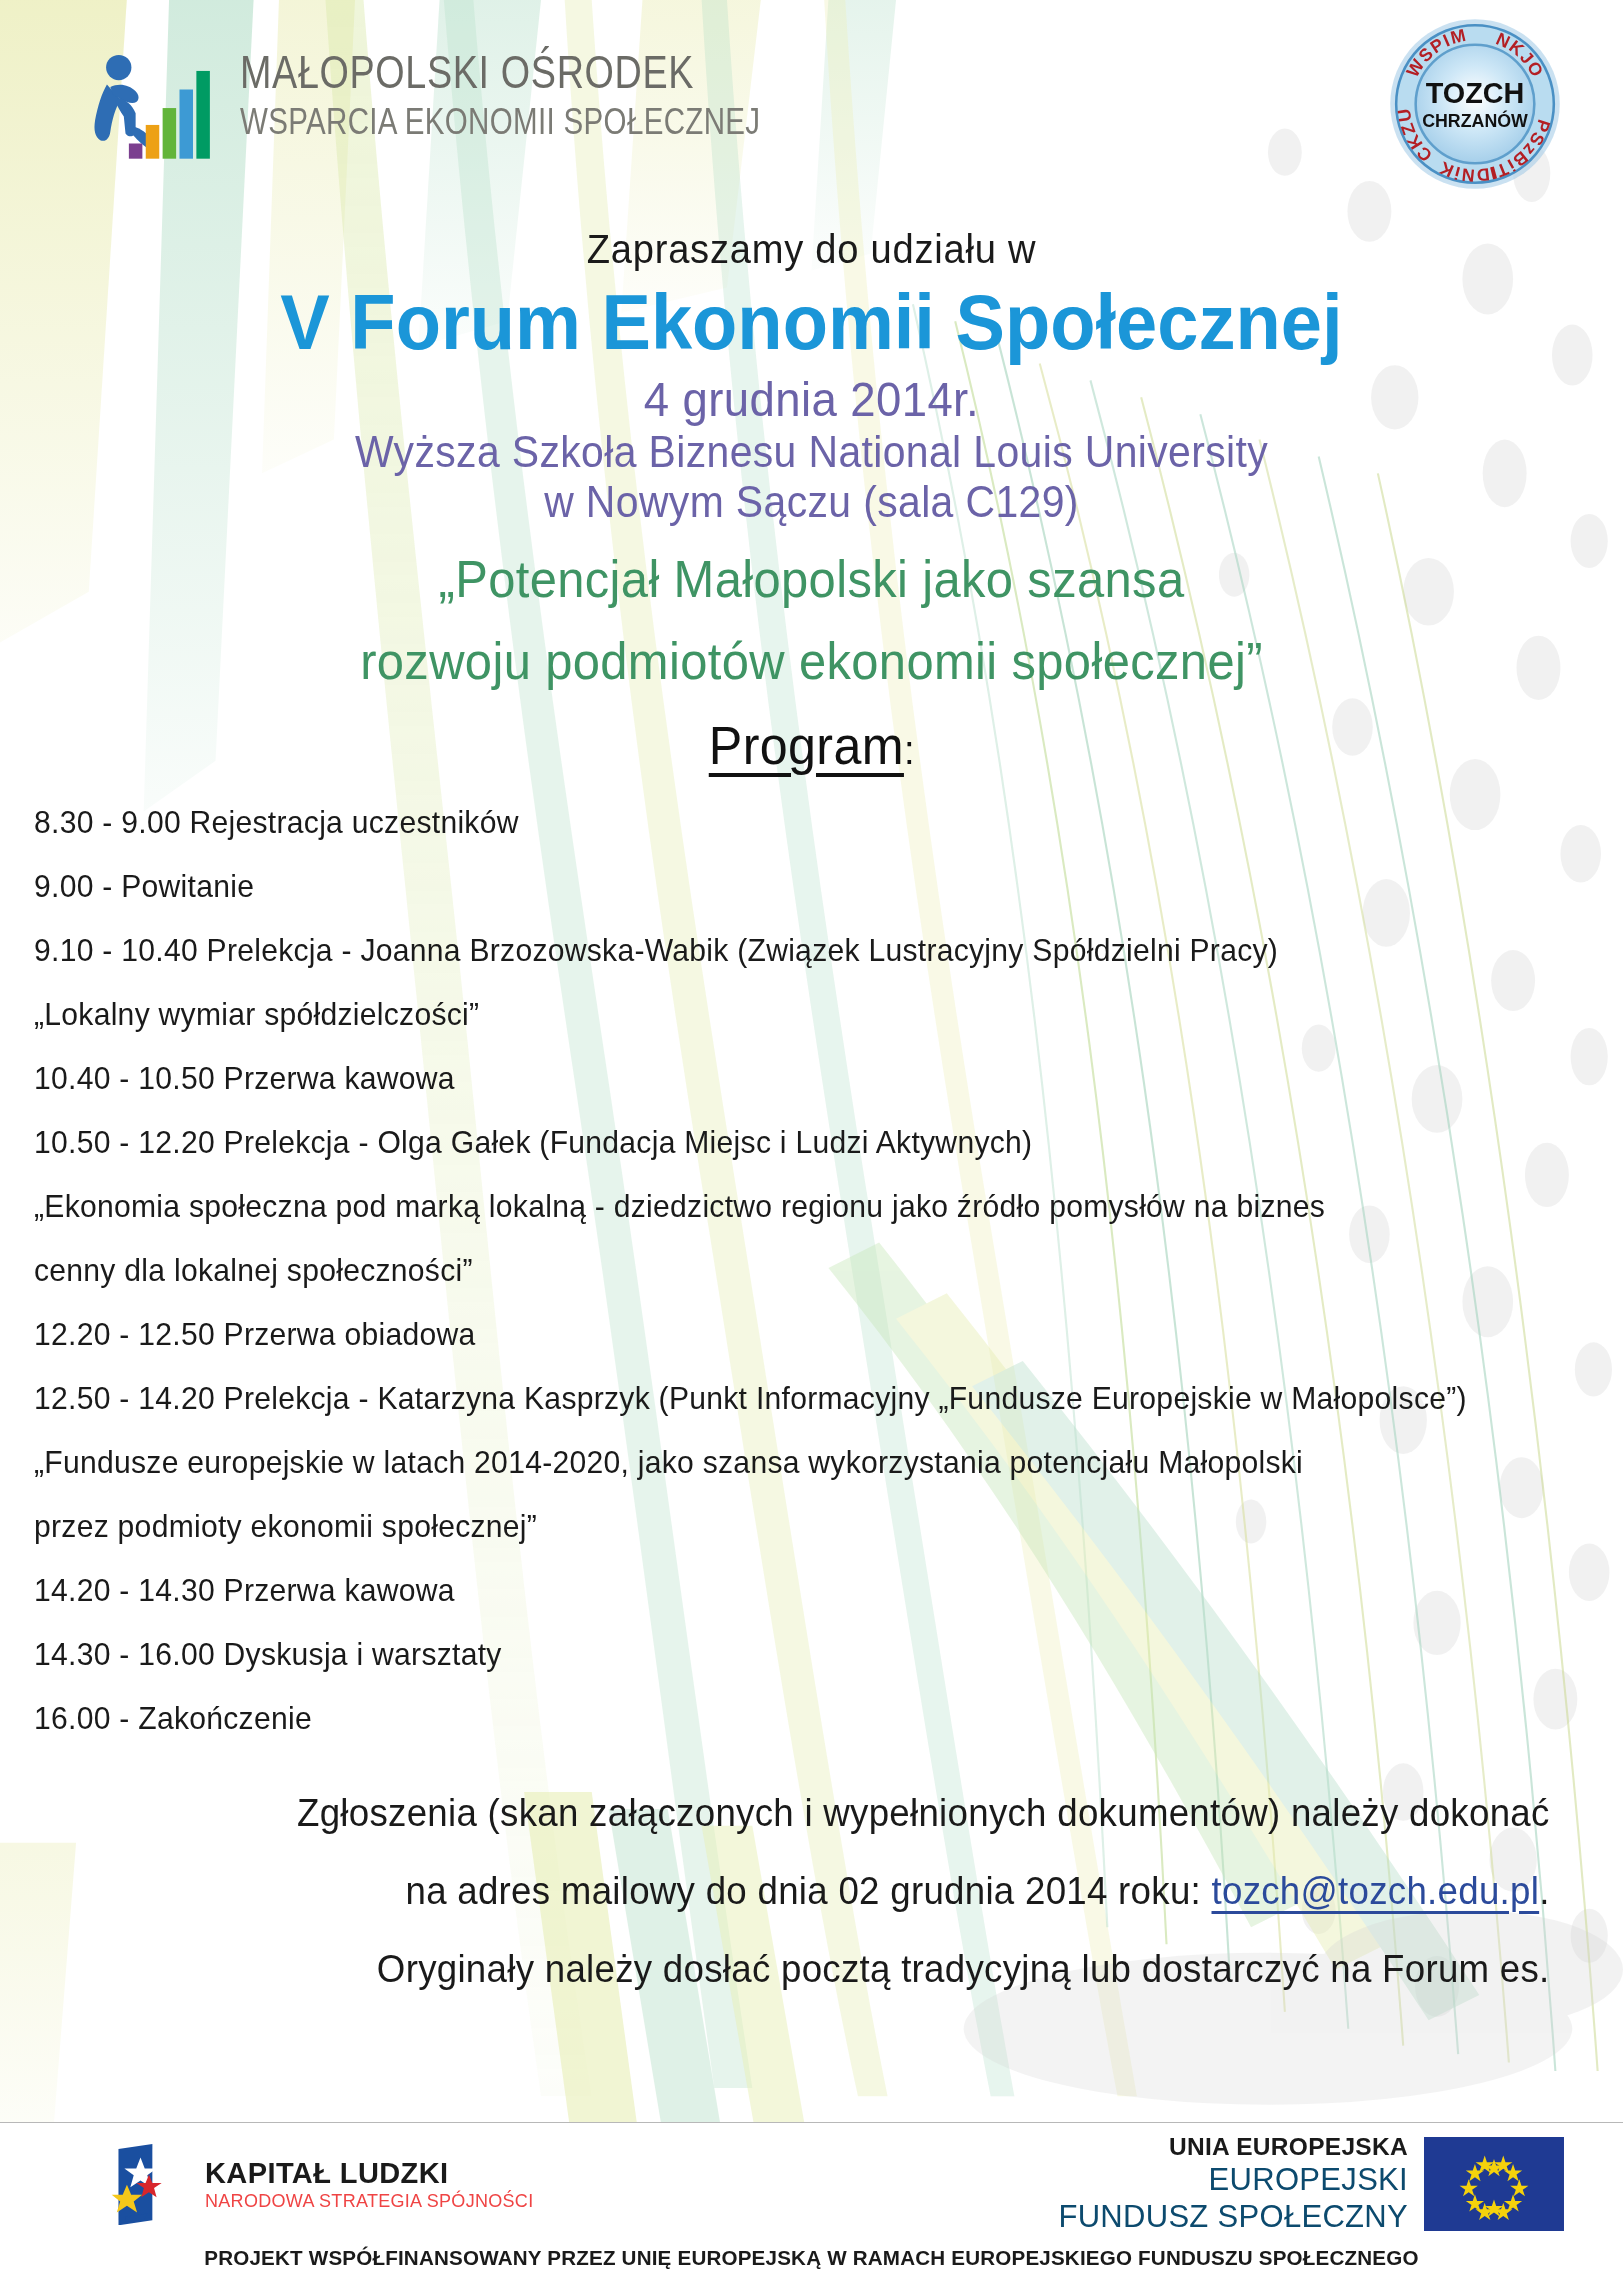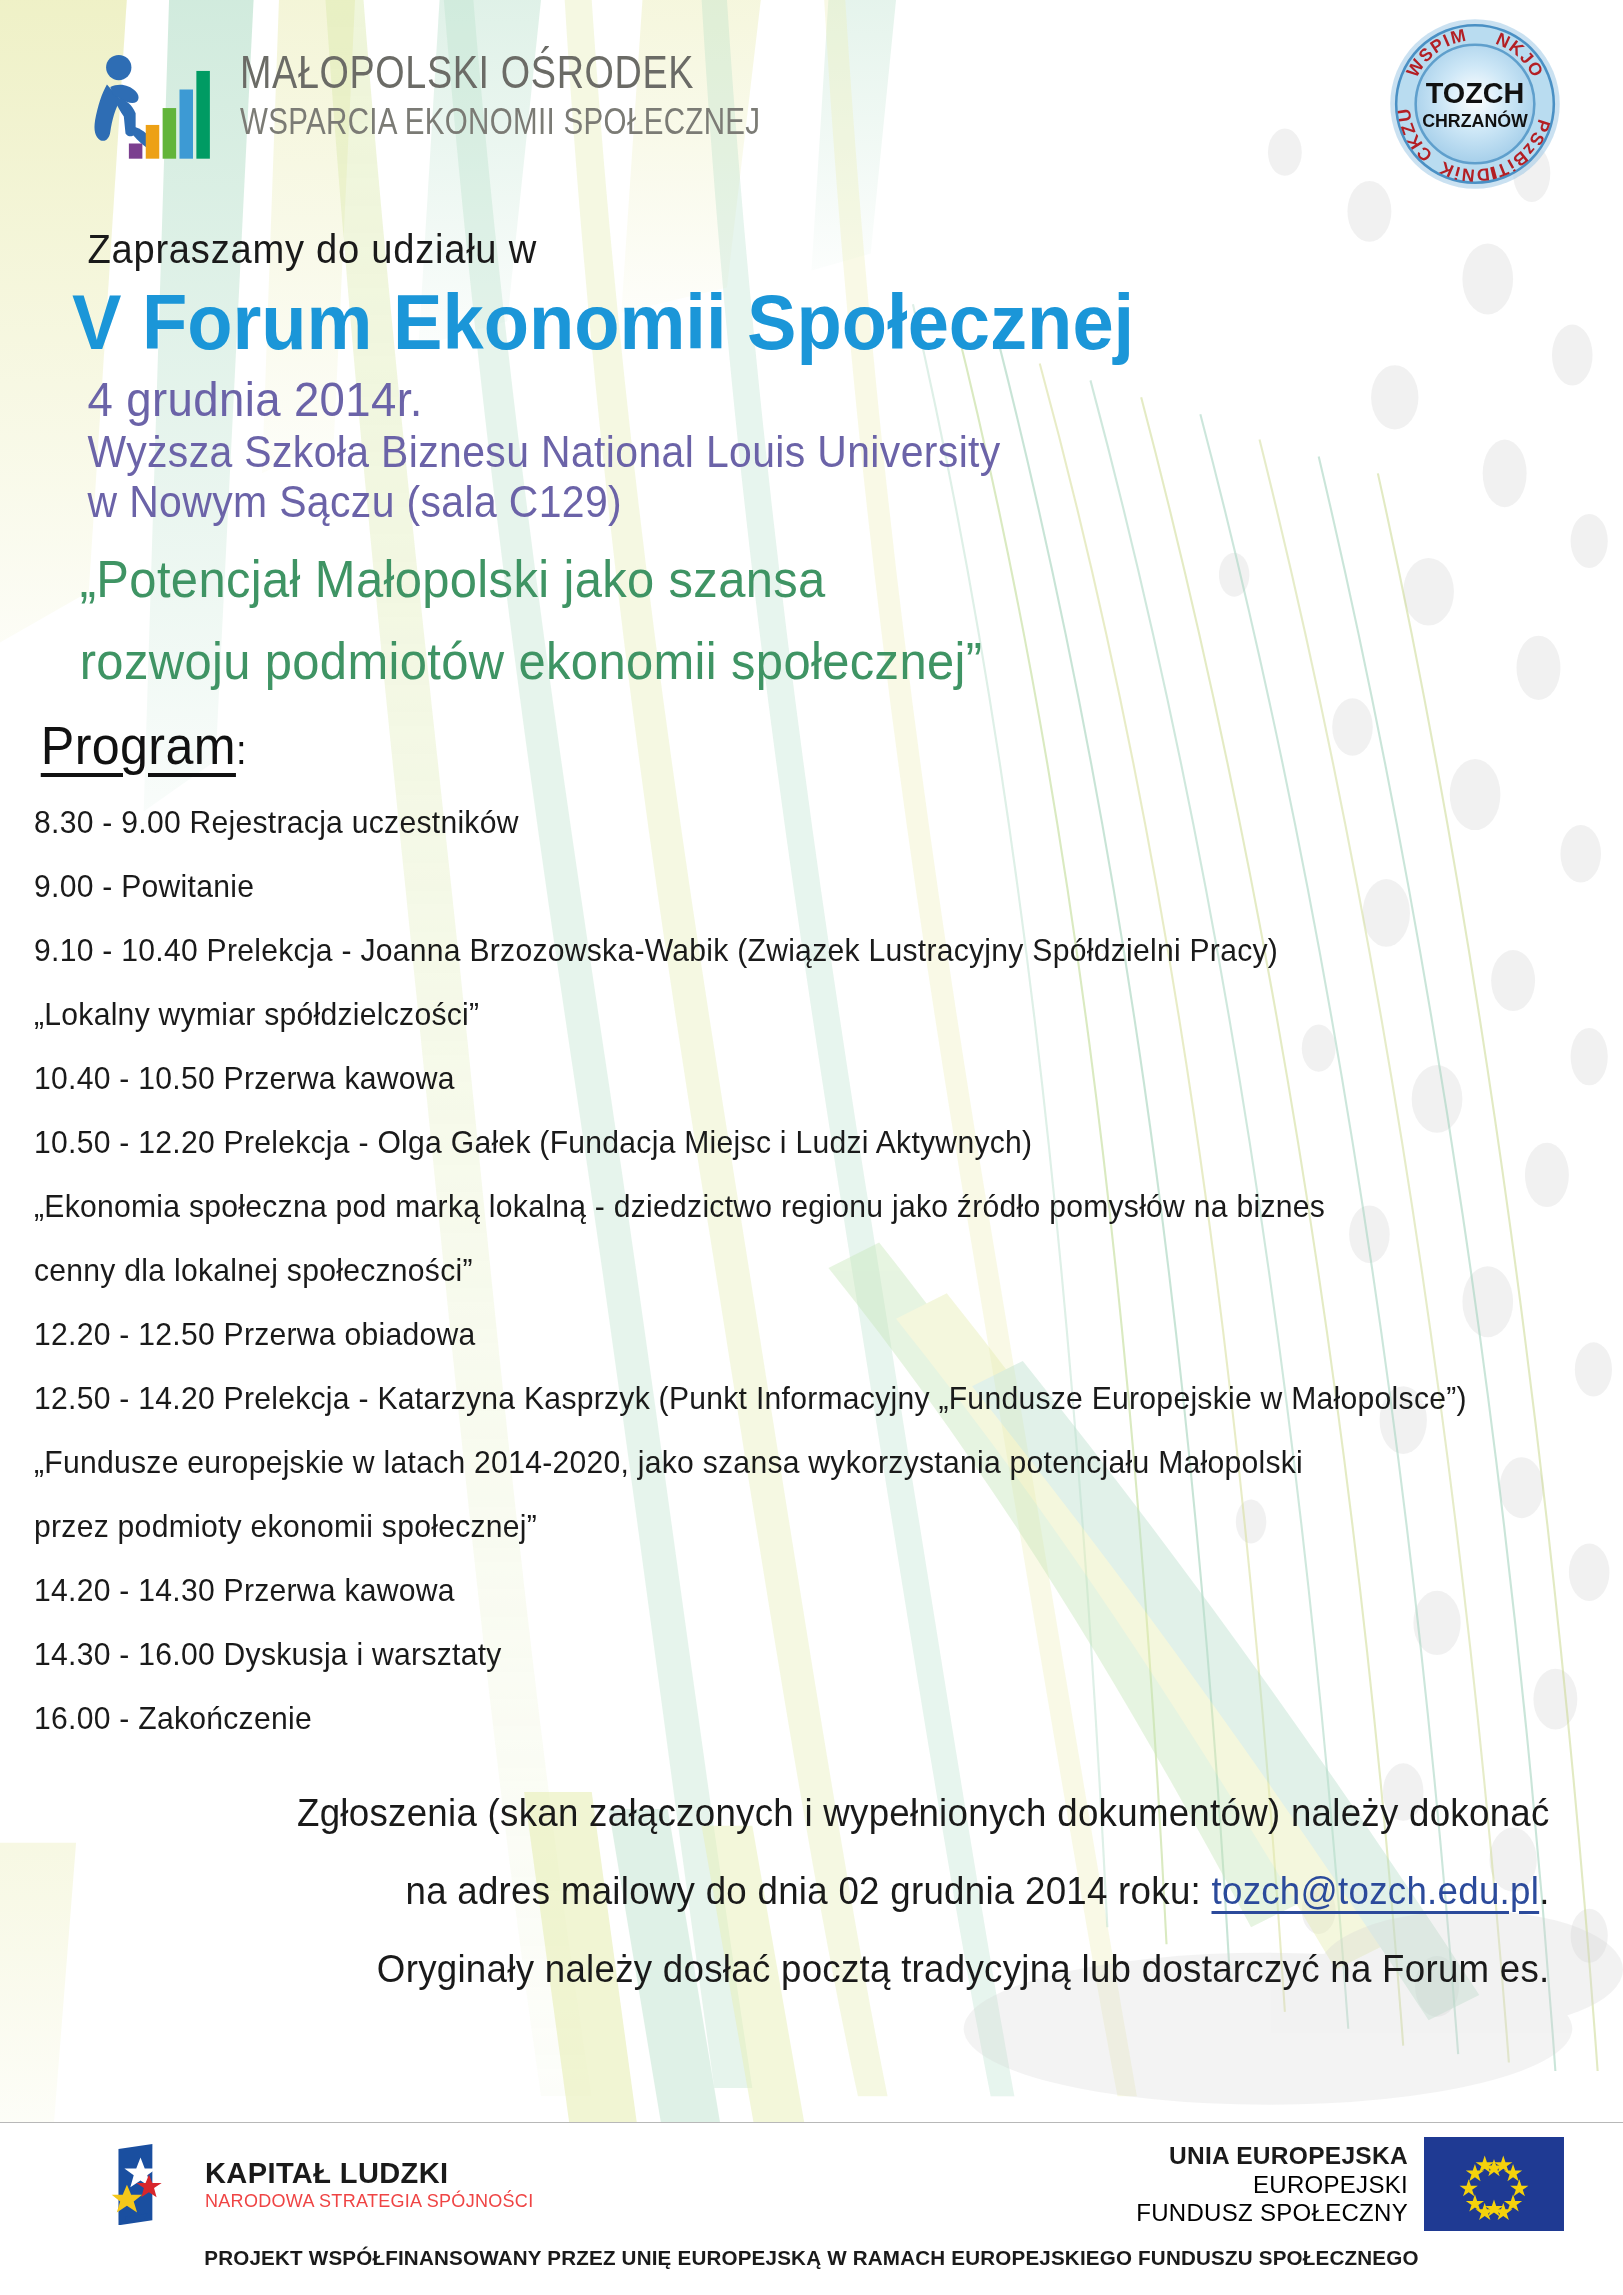--- a/index.html
+++ b/index.html
@@ -79,22 +79,22 @@
   }
   .seal-wrap {
     margin-left: auto;
     flex: 0 0 auto;
   }
 
   
   .headline {
     position: relative;
     z-index: 3;
-    text-align: left;
-    padding: 0 33px;
+    text-align: center;
+    padding: 0 78px;
   }
   .invite {
     font-family: "Liberation Sans Narrow", "Liberation Sans", sans-serif;
     font-size: 41px;
     color: #1a1a1a;
     letter-spacing: 0.8px;
     transform: scaleX(0.93);
     margin: 15px 0 8.5px 0;
   }
   .forum-title {
@@ -252,21 +252,21 @@
     font-size: 18px; color: #ef4444; letter-spacing: 0.3px; margin-top: 4.2px;
     font-family: "Liberation Sans", sans-serif;
   }
   .eu-logo { margin-left: auto; display: flex; align-items: center; gap: 16px; }
   .eu-text { text-align: right; line-height: 1.18; }
   .eu-title {
     font-size: 24.5px; font-weight: 700; color: #1a1a1a; letter-spacing: 0.3px;
     font-family: "Liberation Sans", sans-serif;
   }
   .eu-sub {
-    font-size: 24px; color: #000000; letter-spacing: 0.3px;
+    font-size: 31px; color: #0c4a6e; letter-spacing: 0.3px;
     font-family: "Liberation Sans", sans-serif;
   }
   .eu-flag { width: 140px; height: 95px; flex: 0 0 auto; }
   .footer-note {
     text-align: center;
     font-size: 21px;
     font-weight: 700;
     color: #1a1a1a;
     letter-spacing: 0.2px;
     font-family: "Liberation Sans Narrow", "Liberation Sans", sans-serif;

